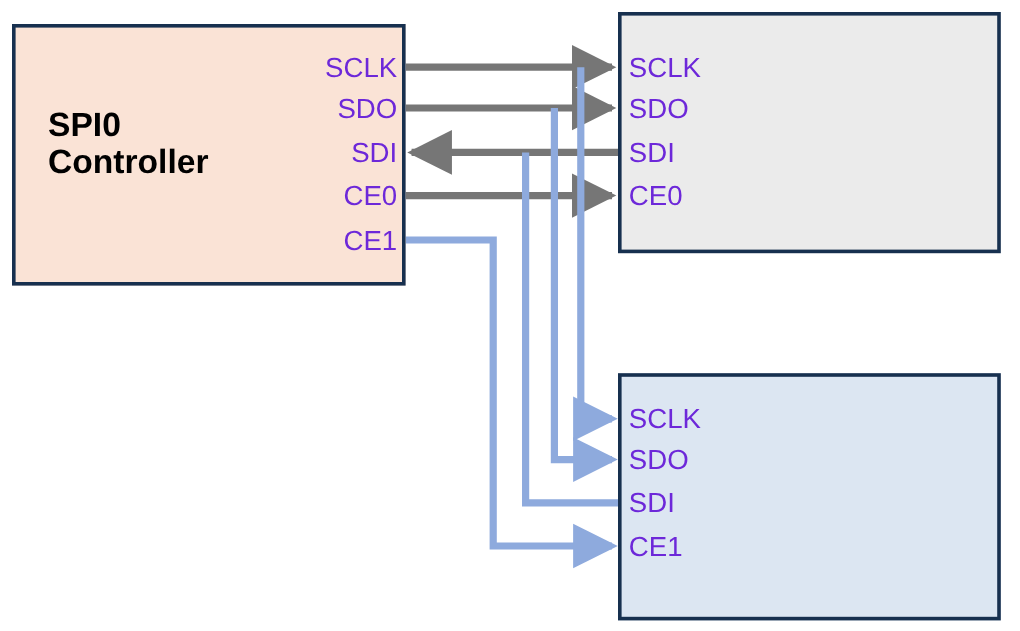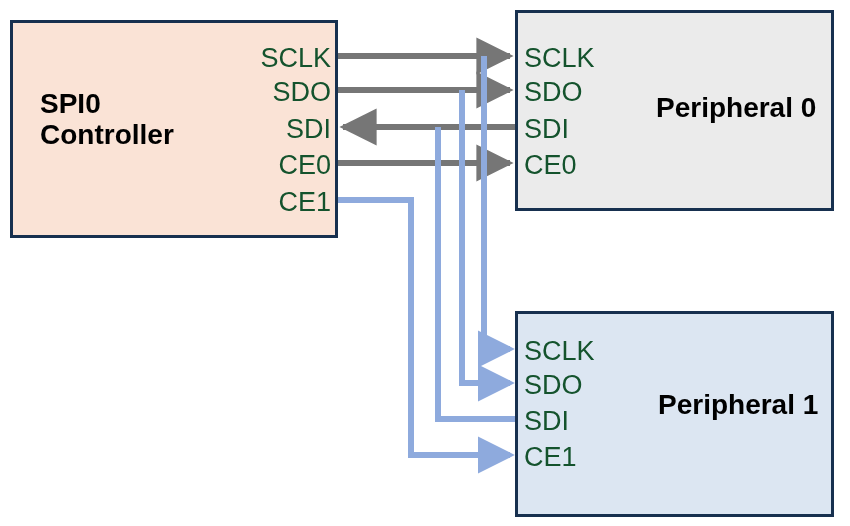--- a/index.html
+++ b/index.html
@@ -56,22 +56,22 @@
   #peripheral0-title {
     left: 656px; top: 92px;
     text-align: left;
   }
   #peripheral1-title {
     left: 658px; top: 389px;
     text-align: left;
   }
   .pin-label {
     position: absolute;
-    font-size: 27px;
-    color: #14532d;
+    font-size: 23px;
+    color: #6d28d9;
     line-height: 1;
     white-space: nowrap;
   }
   .pin-left {
     text-align: right;
     right: 519px;
   }
   .pin-right {
     text-align: left;
     left: 524px;
@@ -109,26 +109,24 @@
   <div class="block" id="controller-block"></div>
   <div class="block-title" id="controller-title">SPI0
 Controller</div>
   <div class="pin-label pin-left" style="top:45px; right:519px;">SCLK</div>
   <div class="pin-label pin-left" style="top:79px; right:519px;">SDO</div>
   <div class="pin-label pin-left" style="top:116px; right:519px;">SDI</div>
   <div class="pin-label pin-left" style="top:152px; right:519px;">CE0</div>
   <div class="pin-label pin-left" style="top:189px; right:519px;">CE1</div>
 
   <div class="block" id="peripheral0-block"></div>
-  <div class="block-title" id="peripheral0-title">Peripheral 0</div>
   <div class="pin-label pin-right" style="top:45px;">SCLK</div>
   <div class="pin-label pin-right" style="top:79px;">SDO</div>
   <div class="pin-label pin-right" style="top:116px;">SDI</div>
   <div class="pin-label pin-right" style="top:152px;">CE0</div>
 
   <div class="block" id="peripheral1-block"></div>
-  <div class="block-title" id="peripheral1-title">Peripheral 1</div>
   <div class="pin-label pin-right" style="top:338px;">SCLK</div>
   <div class="pin-label pin-right" style="top:372px;">SDO</div>
   <div class="pin-label pin-right" style="top:408px;">SDI</div>
   <div class="pin-label pin-right" style="top:444px;">CE1</div>
 
 </div>
 
 </body></html>

